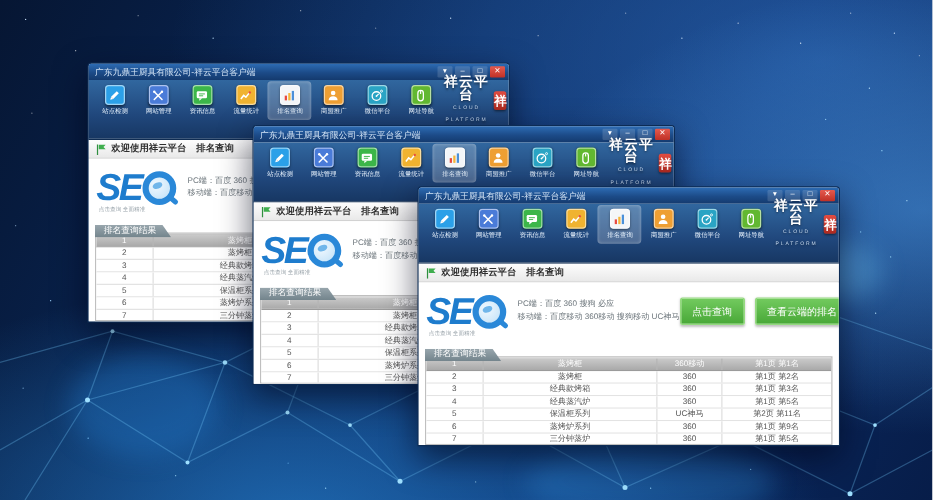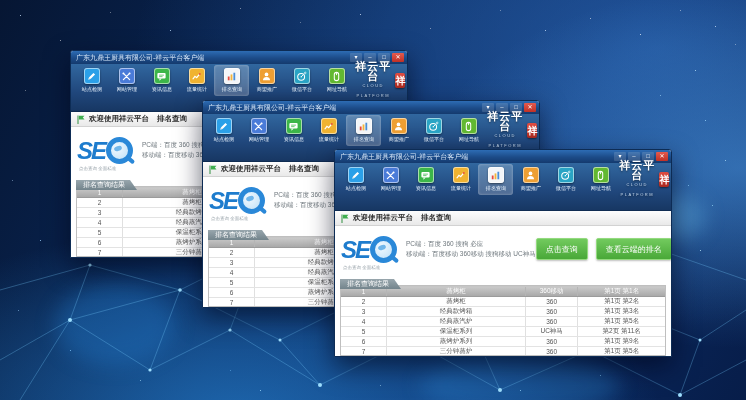--- a/index.html
+++ b/index.html
@@ -60,21 +60,21 @@
   .welcome{height:14px;flex:0 0 14px;display:flex;align-items:center;gap:4px;padding:0 6px;
     background:linear-gradient(#fdfdfd,#e9e9e9);border-bottom:1px solid #d2d2d2;
     font-size:7.5px;color:#3a3a3a;}
   .welcome .wt{font-weight:bold;color:#2e2e2e;}
   .welcome .wp{margin-left:4px;font-weight:bold;color:#2e2e2e;}
   .content{flex:1;background:#fff;display:flex;flex-direction:column;overflow:hidden;}
 
   
   .seo-row{display:flex;align-items:center;padding:3px 6px 0 6px;height:40px;flex:0 0 40px;}
   .seo-logo{display:flex;align-items:center;position:relative;}
-  .se{font-style:italic;font-weight:bold;font-size:24px;color:#1e7ccd;letter-spacing:-2px;line-height:25px;}
+  .se{font-style:italic;font-weight:bold;font-size:30px;color:#1e7ccd;letter-spacing:-2px;line-height:25px;}
   .lens{width:17px;height:17px;border:5px solid #2a88d8;border-radius:50%;margin-left:1px;position:relative;
     background:radial-gradient(circle at 35% 35%,#f2f9ff,#bfe0f7);}
   .lens:after{content:"";position:absolute;width:9px;height:4px;border-radius:2px;background:#2a88d8;
     right:-7px;bottom:-3px;transform:rotate(40deg);}
   .lens .spark{position:absolute;left:3px;top:4px;width:8px;height:5px;border-radius:50%;
     background:rgba(90,170,230,.85);transform:rotate(-20deg);}
   .tagline{position:absolute;left:2px;bottom:-7px;font-size:5px;color:#9aa4ab;white-space:nowrap;transform:scale(.9);transform-origin:left;}
   .engines{margin-left:9px;font-size:6.5px;color:#6e777d;line-height:10px;white-space:nowrap;}
   .btns{margin-left:auto;display:flex;gap:8px;padding-right:2px;}
   .gbtn{height:20px;padding:0 9px;display:flex;align-items:center;border-radius:2px;cursor:pointer;

